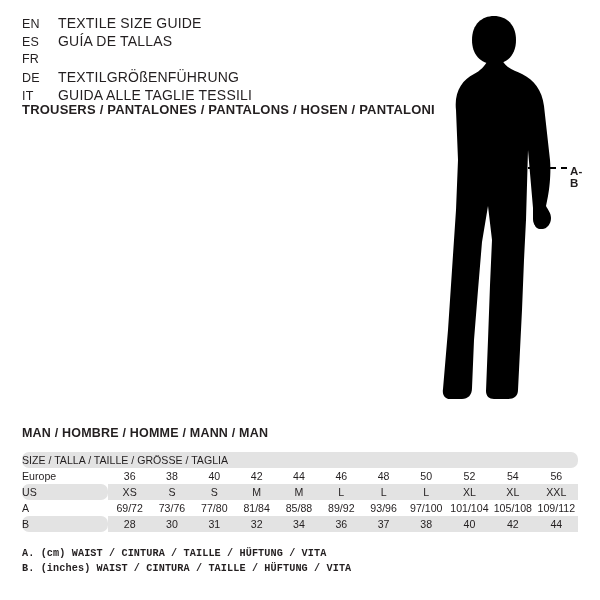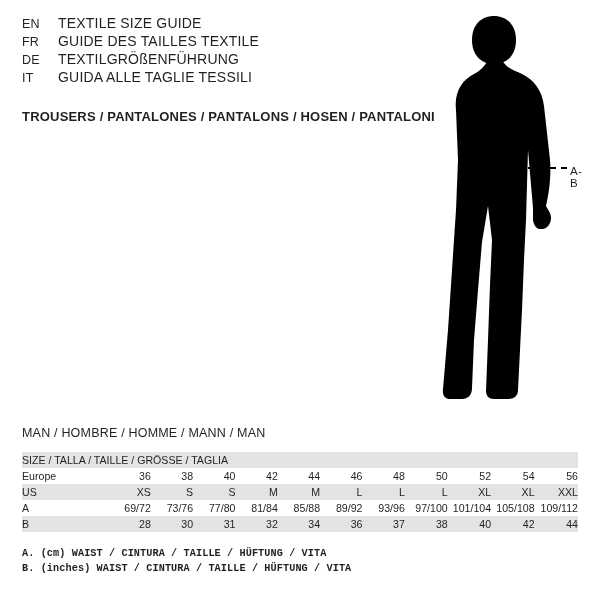--- a/index.html
+++ b/index.html
@@ -44,52 +44,52 @@
   }
   .lang-text {
     font-size: 14px;
     white-space: nowrap;
   }
 
   
   .category-title {
     position: absolute;
     left: 22px;
-    top: 109px;
+    top: 102px;
     font-size: 13px;
     font-weight: bold;
     letter-spacing: 0.2px;
     white-space: nowrap;
   }
 
   
   .figure-wrap {
     position: absolute;
     left: 410px;
     top: 10px;
     width: 180px;
     height: 400px;
   }
   .figure-svg { display: block; }
   .ab-label {
     position: absolute;
     left: 160px;
     top: 155px;
     font-size: 11.5px;
-    font-weight: normal;
+    font-weight: bold;
     letter-spacing: 0.3px;
   }
 
   
   .man-title {
     position: absolute;
     left: 22px;
     top: 426px;
     font-size: 12.5px;
-    font-weight: normal;
+    font-weight: bold;
     letter-spacing: 0.2px;
     white-space: nowrap;
   }
 
   table.size-table {
     position: absolute;
     left: 22px;
     top: 452px;
     width: 556px;
     border-collapse: collapse;
@@ -101,24 +101,25 @@
     line-height: 16px;
     vertical-align: middle;
     white-space: nowrap;
   }
   table.size-table tr.shaded td {
     background: #e3e3e3;
   }
   td.label-col {
     width: 92px;
     padding-left: 2px;
+    border-radius: 7px;
   }
   td.val {
     width: 44px;
-    text-align: right;
+    text-align: center;
   }
   .row-header td {
     font-size: 10.6px;
   }
 
   .footnotes {
     position: absolute;
     left: 22px;
     top: 546px;
     font-size: 10.2px;
@@ -133,22 +134,25 @@
 <body>
 
 <div class="page">
 
   <div class="lang-block">
     <div class="lang-row">
       <span class="lang-code">EN</span>
       <span class="lang-text">TEXTILE SIZE GUIDE</span>
     </div>
     <div class="lang-row">
+      <span class="lang-code">ES</span>
+      <span class="lang-text">GUÍA DE TALLAS</span>
+    </div>
+    <div class="lang-row">
       <span class="lang-code">FR</span>
-      <span class="lang-text">GUIDE DES TAILLES TEXTILE</span>
     </div>
     <div class="lang-row">
       <span class="lang-code">DE</span>
       <span class="lang-text">TEXTILGRÖßENFÜHRUNG</span>
     </div>
     <div class="lang-row">
       <span class="lang-code">IT</span>
       <span class="lang-text">GUIDA ALLE TAGLIE TESSILI</span>
     </div>
   </div>

